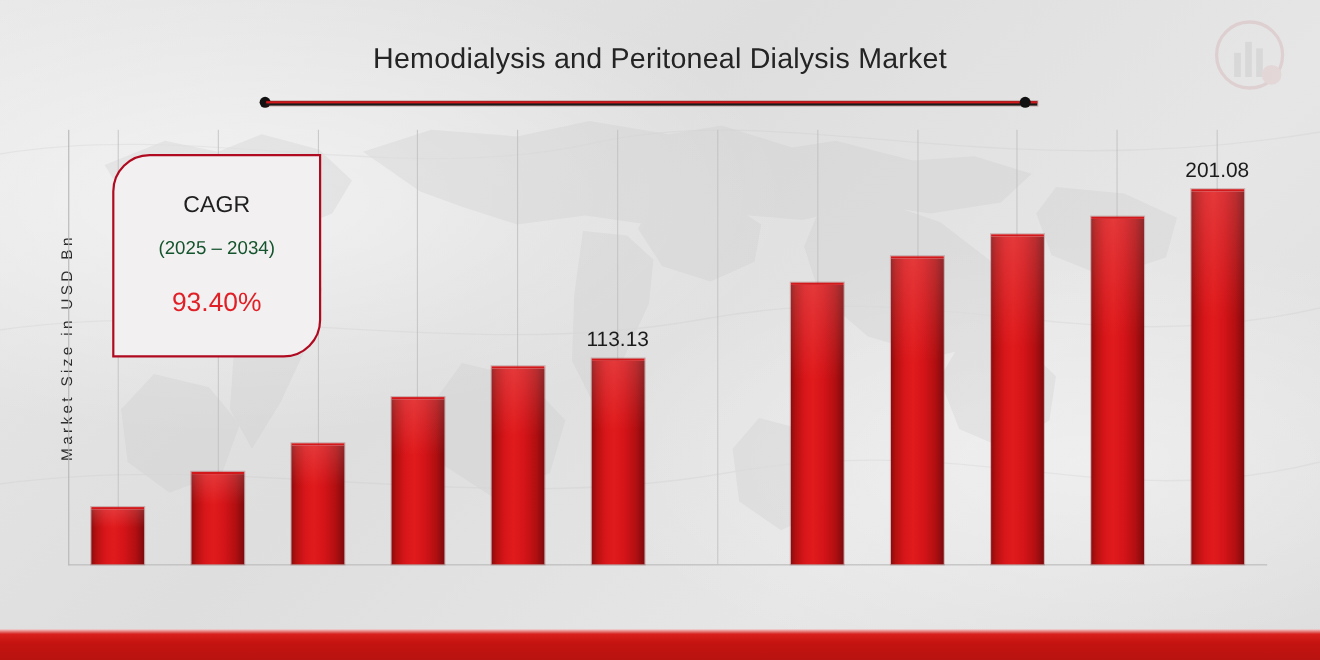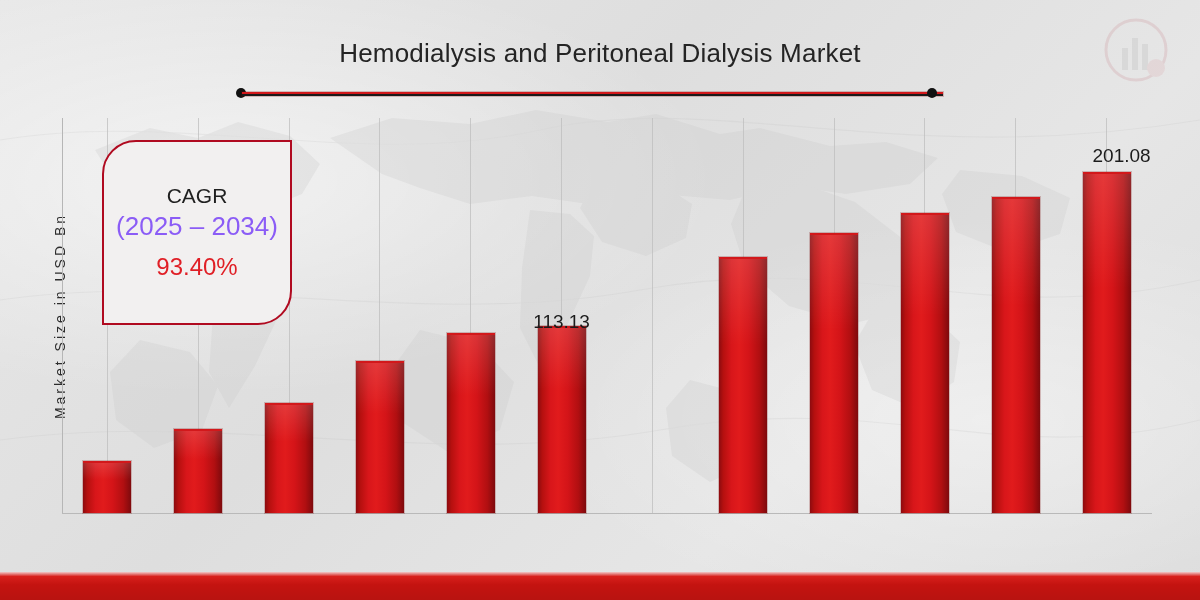--- a/index.html
+++ b/index.html
@@ -93,24 +93,24 @@
 
   
   #cagr-box{
     position:absolute;left:102px;top:140px;width:190px;height:185px;
     background:#f2f0f0;
     border:2px solid #b00a20;
     border-radius:34px 0 34px 0;
     box-sizing:border-box;
     display:flex;flex-direction:column;
     align-items:center;justify-content:center;
-    gap:2px;
+    gap:16px;
   }
   #cagr-label{font-size:21px;color:#1f1f1f;line-height:1.15;}
-  #cagr-period{font-size:26px;color:#8b5cf6;line-height:1.25;}
+  #cagr-period{font-size:17px;color:#14532d;line-height:1.25;}
   #cagr-value{font-size:24px;color:#e01f26;margin-top:9px;}
 
   
   #footer-bar{
     position:absolute;left:0;bottom:0;width:1200px;height:28px;
     background:linear-gradient(to bottom,#f0c9c9 0%,#d8201c 16%,#c41310 45%,#b81310 100%);
   }
 </style>
 </head>
 <body>
@@ -174,21 +174,21 @@
       <div class="bar-group" style="left: 293.917px; width: 48px; height: 395px;">
         <div class="bar" style="height: 150px;"></div>
       </div>
       <div class="gridline" style="left: 408.25px;"></div>
       <div class="bar-group" style="left: 384.75px; width: 48px; height: 395px;">
         <div class="bar" style="height: 178px;"></div>
       </div>
       <div class="gridline" style="left: 499.083px;"></div>
       <div class="bar-group" style="left: 475.583px; width: 48px; height: 395px;">
         <div class="bar" style="height: 185px;"></div>
-        <div class="bar-value" style="bottom: 180px; margin-top: 28px;">113.13</div>
+        <div class="bar-value" style="bottom: 192px; margin-top: 28px;">113.13</div>
       </div>
       <div class="gridline" style="left: 589.917px;"></div>
       <div class="gridline" style="left: 680.75px;"></div>
       <div class="bar-group" style="left: 657.25px; width: 48px; height: 395px;">
         <div class="bar" style="height: 254px;"></div>
       </div>
       <div class="gridline" style="left: 771.583px;"></div>
       <div class="bar-group" style="left: 748.083px; width: 48px; height: 395px;">
         <div class="bar" style="height: 278px;"></div>
       </div>
@@ -196,21 +196,21 @@
       <div class="bar-group" style="left: 838.917px; width: 48px; height: 395px;">
         <div class="bar" style="height: 298px;"></div>
       </div>
       <div class="gridline" style="left: 953.25px;"></div>
       <div class="bar-group" style="left: 929.75px; width: 48px; height: 395px;">
         <div class="bar" style="height: 314px;"></div>
       </div>
       <div class="gridline" style="left: 1044.08px;"></div>
       <div class="bar-group" style="left: 1020.58px; width: 48px; height: 395px;">
         <div class="bar" style="height: 339px;"></div>
-        <div class="bar-value" style="bottom: 346px; margin-left: 15px;">201.08</div>
+        <div class="bar-value" style="bottom: 346px;">201.08</div>
       </div>
     </div>
 
   <div id="cagr-box">
     <div id="cagr-label">CAGR</div>
     <div id="cagr-period">(2025 – 2034)</div>
     <div id="cagr-value">93.40%</div>
   </div>
 
   <div id="footer-bar"></div>

